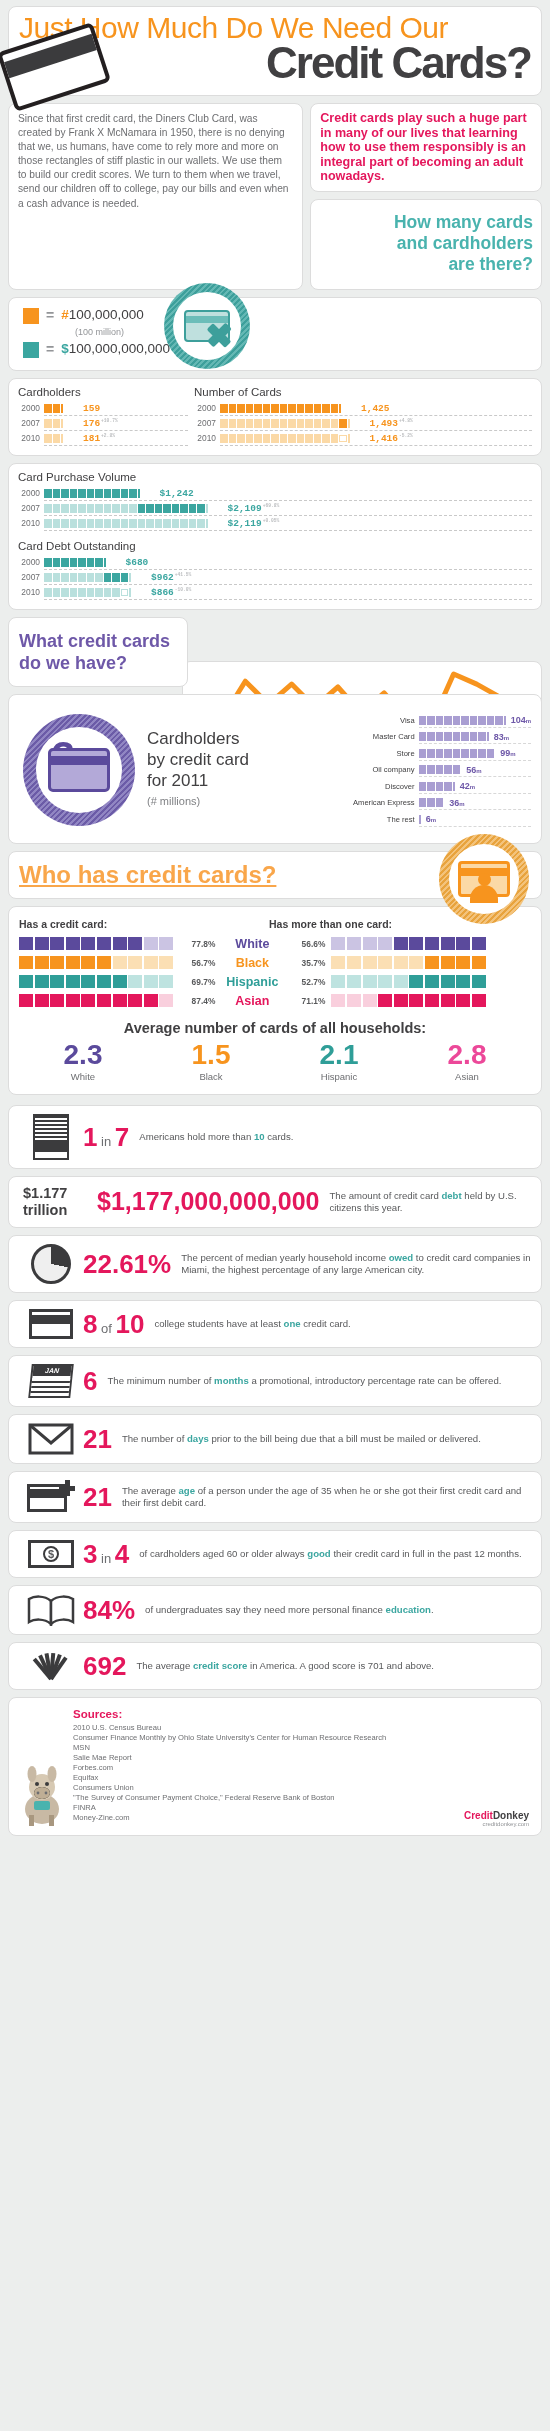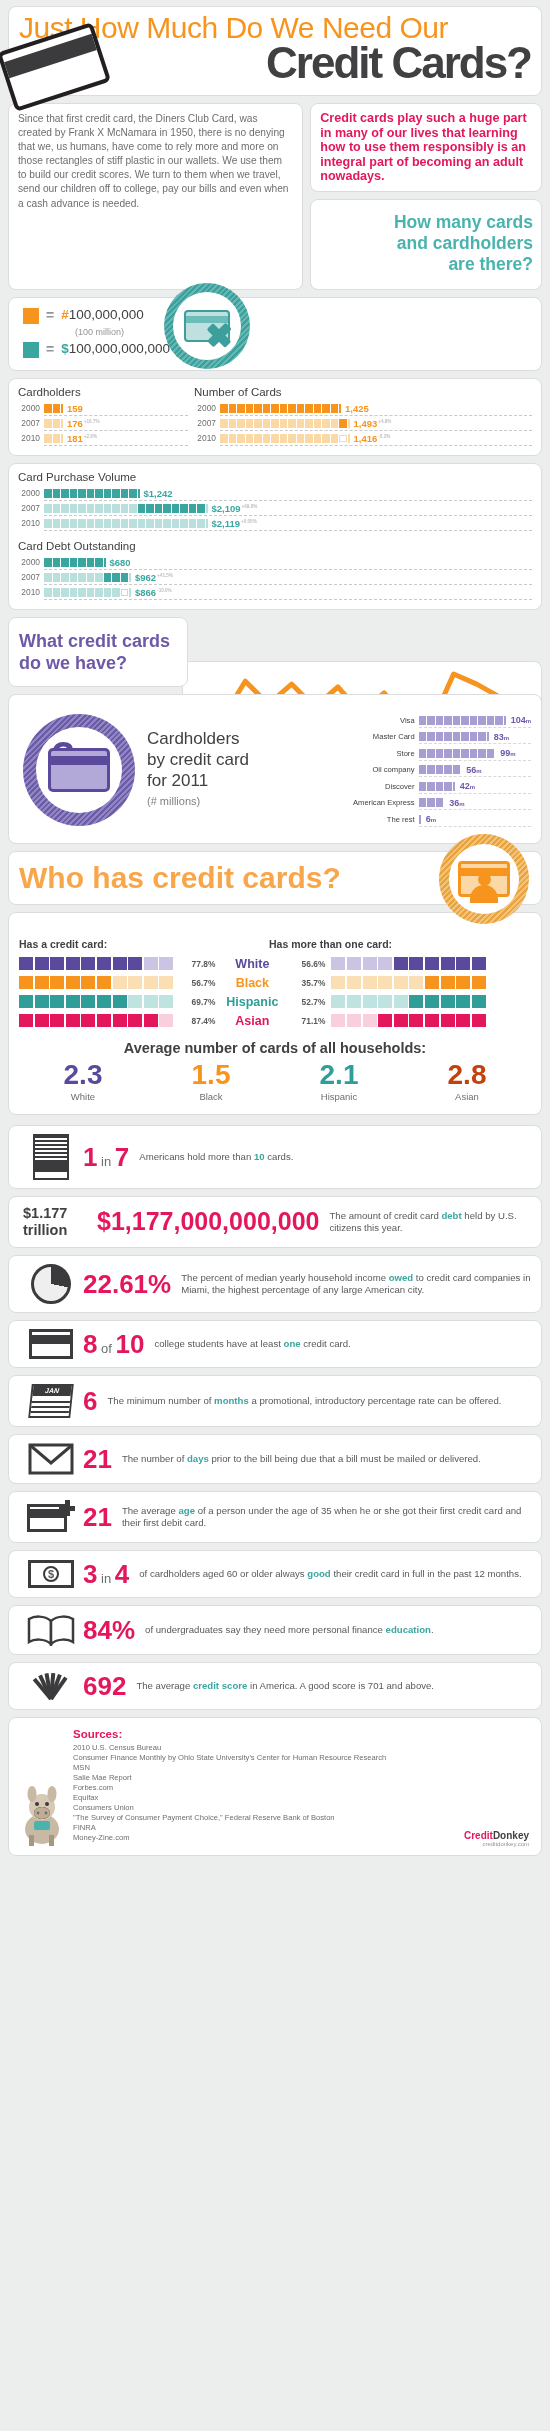--- a/index.html
+++ b/index.html
@@ -97,22 +97,22 @@
   .panel { padding:7px 9px 9px 9px; margin-bottom:7px; }
   .panel-flex { display:flex; gap:6px; }
   .ptitle { font-size:11.5px; color:#414042; margin-bottom:3px; }
   .brow { display:flex; align-items:center; height:15px; position:relative;}
   .byear { font-size:8.4px; color:#6d6e71; width:22px; text-align:right;
      margin-right:4px; }
   .squares { display:flex; gap:1px; align-items:center; }
   .sq { width:7.5px; height:9px; }
   .dashline { position:absolute; left:26px; right:0; bottom:0; height:1px;
      border-bottom:1px dashed #c9c9c9; }
-  .bval { font-size:9.5px; font-weight:bold; margin-left:4px;
-     white-space:nowrap; }
+  .bval { font-size:9.5px; font-weight:bold; margin-left:20px;
+     white-space:nowrap;font-family:Liberation Mono, monospace; }
   .bval.o { color:#f7941e; }
   .bval.t { color:#3ba6a0; }
   .delta { font-size:4.6px; vertical-align:super; color:#bcbec0;
      margin-left:1px; }
   .tick { width:2px; height:9px; }
   
   .linebox { padding:6px 8px 8px 8px; }
   .linetxt { font-size:8.6px; line-height:11.6px; color:#6d6e71;
      text-align:center; }
   
@@ -143,38 +143,38 @@
   .cllabel { font-size:7.6px; color:#414042; width:72px; text-align:right;
      margin-right:4px; }
   .clsq { width:7.5px; height:9px; background:#a99ed2; margin-right:1px; }
   .cltick { width:2px; height:9px; background:#a99ed2; }
   .clval { font-size:9px; font-weight:bold; color:#6e58a8; margin-left:5px; }
   .clval .m { font-size:6px; }
   .cldash { position:absolute; left:76px; right:0; bottom:1px;
      border-bottom:1px dashed #d8d8d8; }
   
   .whohas { padding:9px 10px; margin-bottom:7px; }
-  .whohas-t { color:#f9a64a; font-weight:bold; font-size:30px; }
+  .whohas-t { color:#f9a64a; font-weight:bold; font-size:24px;text-decoration:underline; }
   #orange-badge { position:absolute; width:90px; height:90px;
      right:12px; top:-18px; }
   #orange-badge .ring { background:
      repeating-linear-gradient(135deg,#e8a33d 0 2px,#f3c37c 2px 4px); }
   #orange-badge .inner { inset:10px; }
   .ocard { width:52px; height:36px; border-radius:4px;
      border:3px solid #f7941e; background:#fbd9a6; position:relative; }
   .ocard .stripe { position:absolute; left:0; right:0; top:4px; height:8px;
      background:#f7941e; }
   .person { position:absolute; left:50%; transform:translateX(-50%);
      bottom:-9px; width:30px; height:30px; }
   .person .h { position:absolute; left:9px; top:0; width:13px; height:13px;
      border-radius:50%; background:#f7941e; }
   .person .b { position:absolute; left:1px; top:12px; width:28px;
      height:18px; border-radius:14px 14px 0 0; background:#f7941e; }
   
-  .demo { padding:25px 10px 12px 10px; margin-bottom:10px; }
+  .demo { padding:11px 10px 12px 10px; margin-bottom:10px; }
   .demo-heads { display:flex; font-size:10.5px; font-weight:bold;
      color:#414042; margin-bottom:7px; }
   .demo-h1 { width:250px; }
   .drow { display:flex; align-items:center; margin-bottom:5px; height:14px;}
   .dsquares { display:flex; gap:1.6px; }
   .dsq { width:14px; height:13px; }
   .dpct { font-size:8.4px; font-weight:bold; color:#58595b;
      width:36px; text-align:right; margin:0 6px; }
   .dlabel { font-size:12.5px; font-weight:bold; width:62px;
      text-align:center; }
@@ -809,21 +809,21 @@
         </div>
         <div>
           <div class="avg-n" style="color: rgb(247, 148, 30);">1.5</div>
           <div class="avg-l">Black</div>
         </div>
         <div>
           <div class="avg-n" style="color: rgb(47, 158, 152);">2.1</div>
           <div class="avg-l">Hispanic</div>
         </div>
         <div>
-          <div class="avg-n" style="color: #c2410c;">2.8</div>
+          <div class="avg-n" style="color: #ec4899;">2.8</div>
           <div class="avg-l">Asian</div>
         </div>
       </div>
   </div>
 
   <div id="facts">
       <div class="card fact">
         <div class="fact-ico">
           <div class="ic-stack">
             <div class="lines"></div>

